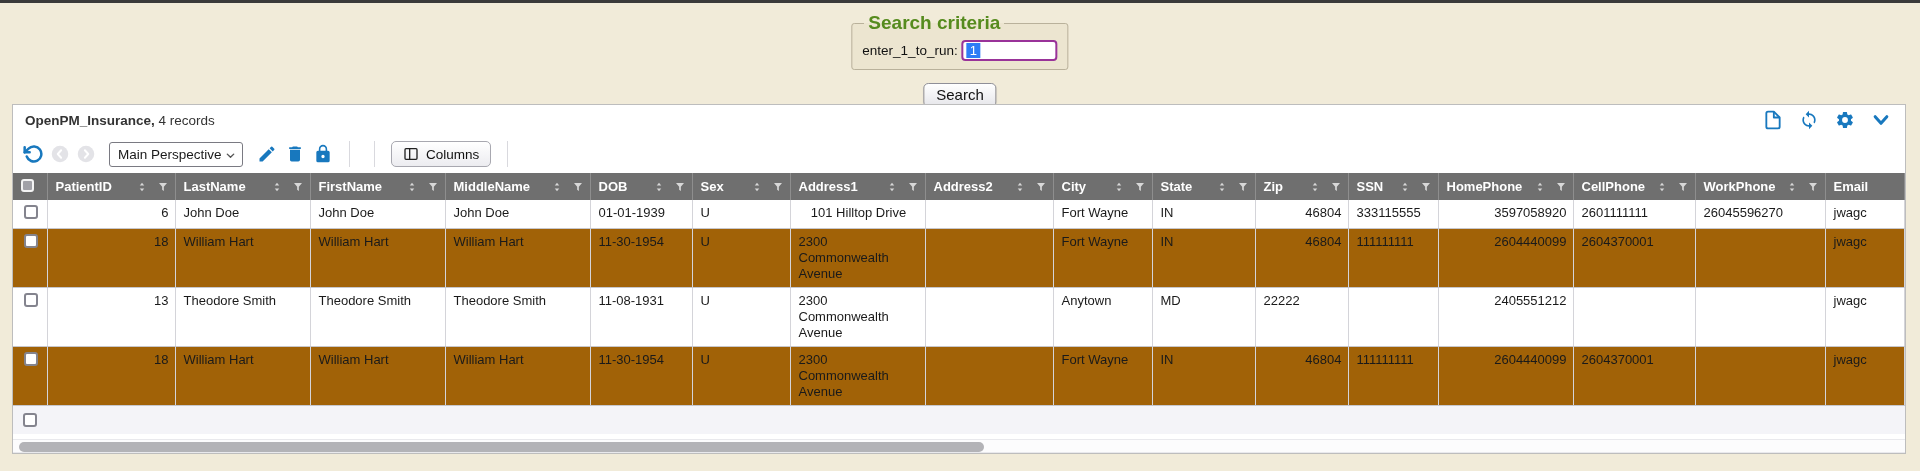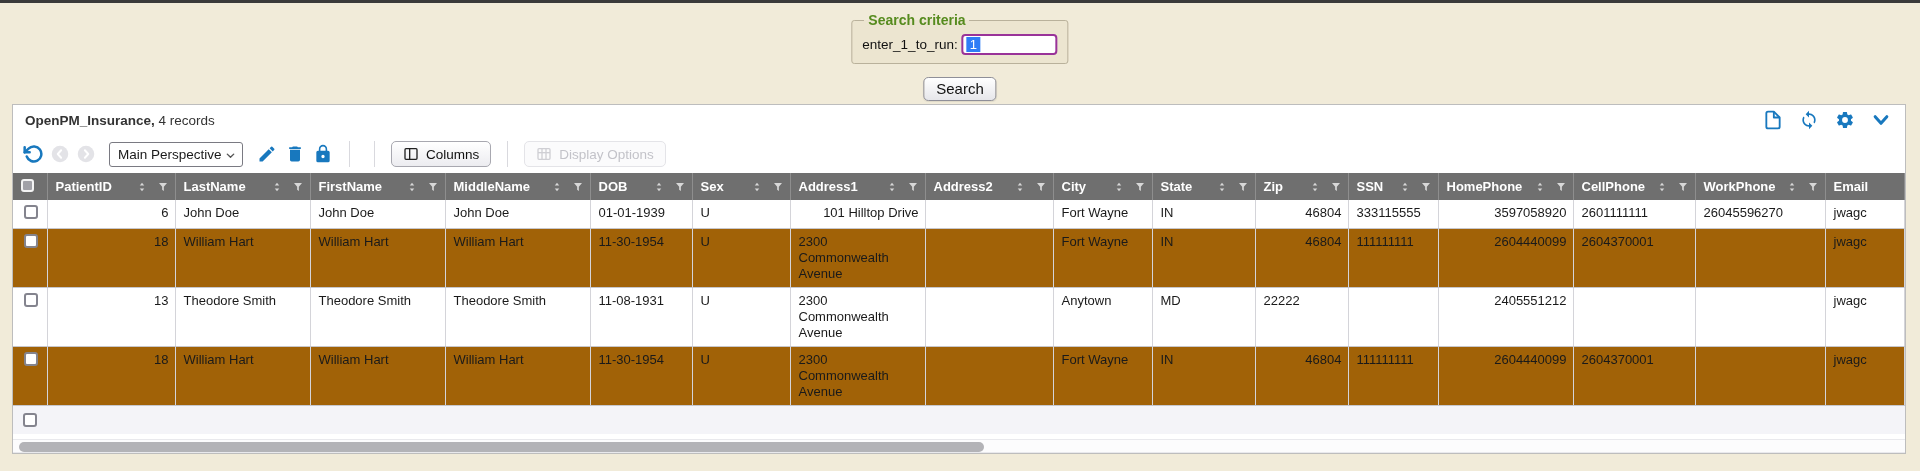--- a/index.html
+++ b/index.html
@@ -4,21 +4,21 @@
 <style>
   * { margin:0; padding:0; box-sizing:border-box; }
   html,body { width:1920px; height:471px; overflow:hidden; }
   body { background:#f1ebd9; font-family:"Liberation Sans", sans-serif; color:#1a1a1a; position:relative; }
 
   .top-line { height:3px; background:#3a3a3a; width:100%; }
 
   
   .search-area { position:absolute; top:12px; left:50%; transform:translateX(-50%); display:flex; flex-direction:column; align-items:center; }
   fieldset.criteria { border:1px solid #b9b19b; border-radius:3px; background:#ece5d0; padding:4px 10px 8px 10px; min-width:190px; }
-  fieldset.criteria legend { font-size:14px; font-weight:bold; color:#568b1e; padding:0 4px; margin-left:2px; }
+  fieldset.criteria legend { font-size:19px; font-weight:bold; color:#568b1e; padding:0 4px; margin-left:2px; }
   .criteria-row { display:flex; align-items:center; gap:4px; margin-top:2px; }
   .criteria-row label { font-size:13.5px; color:#111; white-space:nowrap; }
   .run-input { width:96px; height:21px; background:#fff; border:2px solid #993399; border-radius:4px; padding:1px 3px; font-size:13px; display:flex; align-items:center; }
   .run-input .sel { background:#2e7df6; color:#fff; padding:0 3px; line-height:15px; }
   .search-btn { margin-top:13px; font-family:"Liberation Sans", sans-serif; font-size:15px; color:#111; background:linear-gradient(#ffffff,#e6e6ea); border:1px solid #8f8f98; border-radius:5px; padding:2px 12px 3px 12px; box-shadow:0 1px 1px rgba(0,0,0,0.08); cursor:pointer; }
 
   
   .panel { position:absolute; left:12px; right:14px; top:104px; bottom:17px; background:#fff; border:1px solid #bdbdbd; overflow:hidden; display:flex; flex-direction:column; }
 
   .panel-header { height:30px; display:flex; align-items:center; justify-content:space-between; padding:0 14px 0 12px; }
@@ -155,31 +155,20 @@
     <button class="tb-btn">
       <span class="bicn">
         <svg viewBox="0 0 24 24" fill="none" stroke="#222" stroke-width="2" stroke-linejoin="round">
             <rect x="3" y="4" width="18" height="16" rx="1.5"></rect>
             <line x1="10" y1="4" x2="10" y2="20"></line>
           </svg>
       </span>
       <span>Columns</span>
     </button>
     <span class="tb-sep"></span>
-    <button class="tb-btn disabled">
-      <span class="bicn">
-        <svg viewBox="0 0 24 24" fill="none" stroke="#cfcfd4" stroke-width="2" stroke-linejoin="round">
-            <rect x="3" y="4" width="18" height="16" rx="1.5"></rect>
-            <line x1="3" y1="10" x2="21" y2="10"></line>
-            <line x1="9" y1="4" x2="9" y2="20"></line>
-            <line x1="15" y1="4" x2="15" y2="20"></line>
-          </svg>
-      </span>
-      <span>Display Options</span>
-    </button>
   </div>
 
   <div class="gridwrap">
     <table class="grid" id="grid-table">
         <colgroup>
           <col style="width: 34px;">
           <col style="width: 128px;">
           <col style="width: 135px;">
           <col style="width: 135px;">
           <col style="width: 145px;">
@@ -418,21 +407,21 @@
         </thead>
         <tbody>
           <tr>
             <td class="cbcol"><span class="rcb"></span></td>
             <td style="text-align: right;">6</td>
             <td style="text-align: left;">John Doe</td>
             <td style="text-align: left;">John Doe</td>
             <td style="text-align: left;">John Doe</td>
             <td style="text-align: left;">01-01-1939</td>
             <td style="text-align: left;">U</td>
-            <td style="text-align: right;">101 Hilltop Drive</td>
+            <td style="text-align: center;">101 Hilltop Drive</td>
             <td style="text-align: left;"></td>
             <td style="text-align: left;">Fort Wayne</td>
             <td style="text-align: left;">IN</td>
             <td style="text-align: right;">46804</td>
             <td style="text-align: left;">333115555</td>
             <td style="text-align: right;">3597058920</td>
             <td style="text-align: left;">2601111111</td>
             <td style="text-align: left; margin-top: 44px;">26045596270</td>
             <td class="email" style="text-align: left;">jwagc</td>
           </tr>

